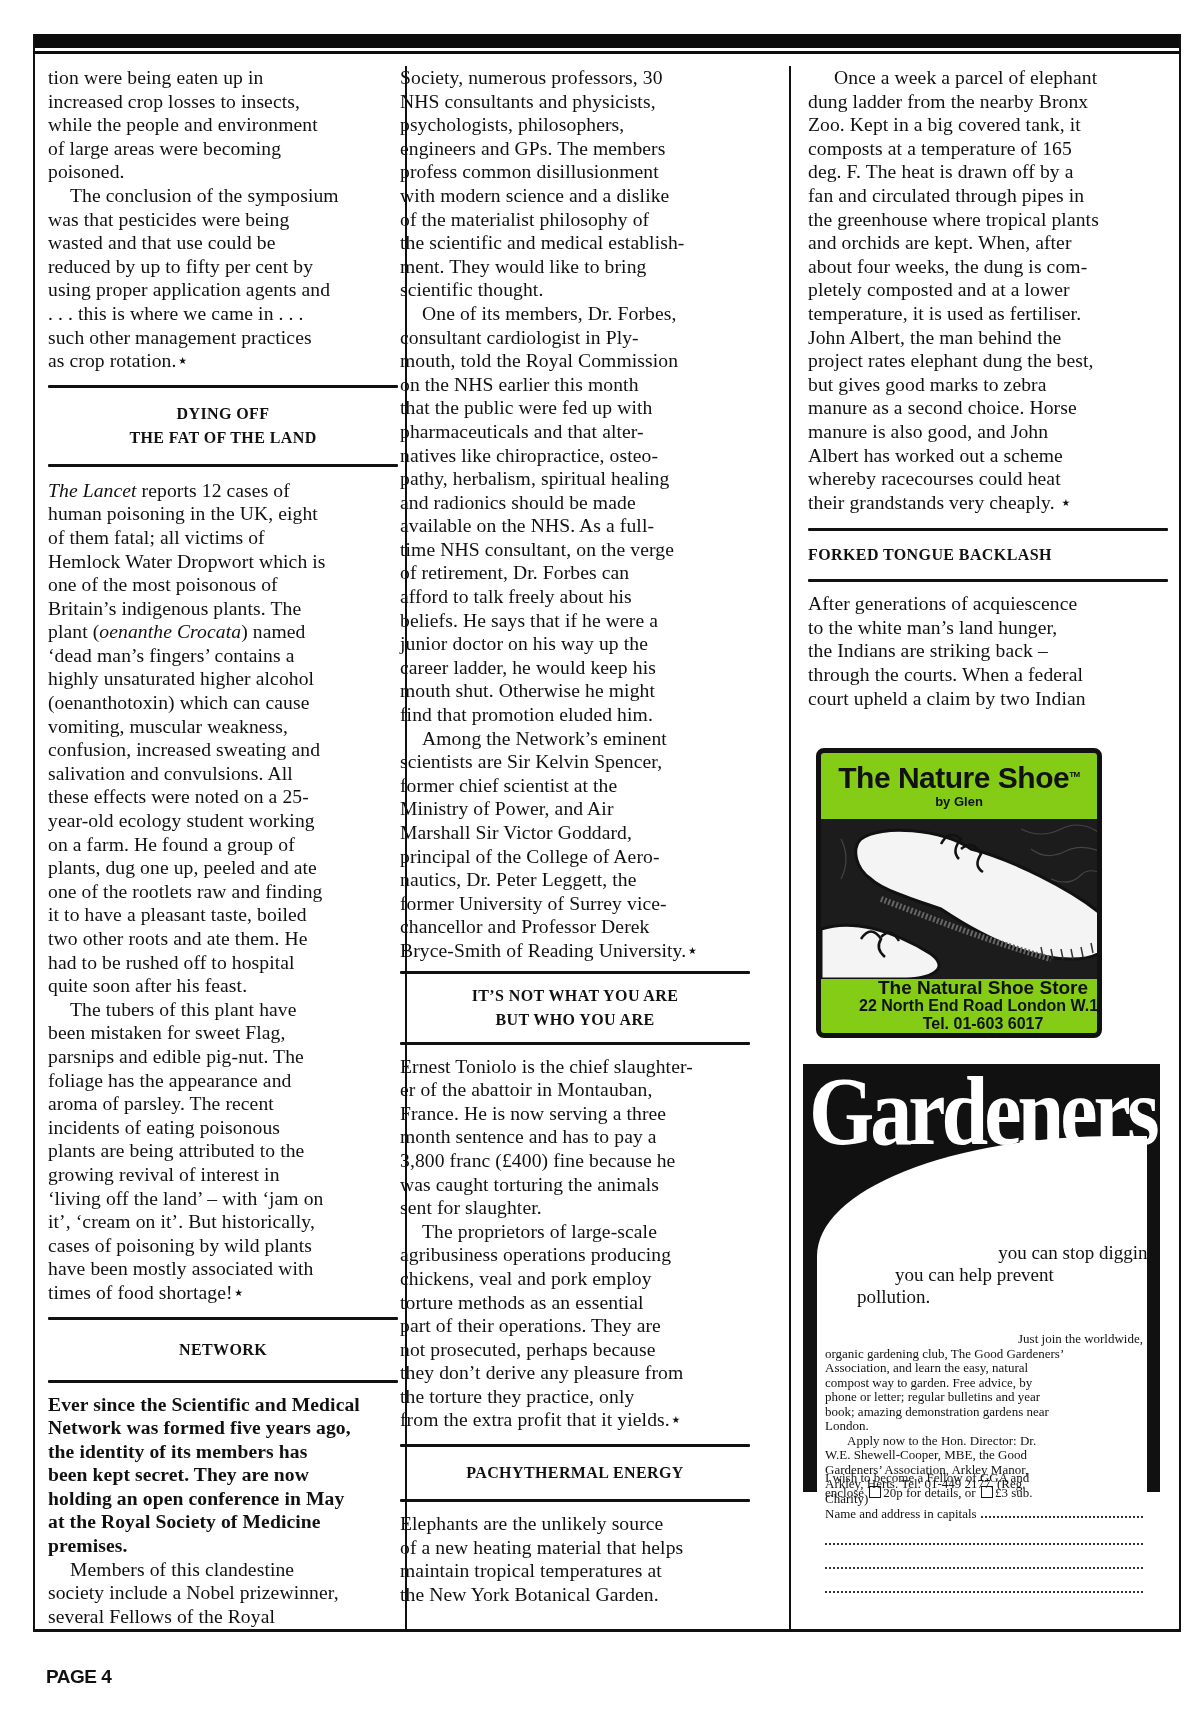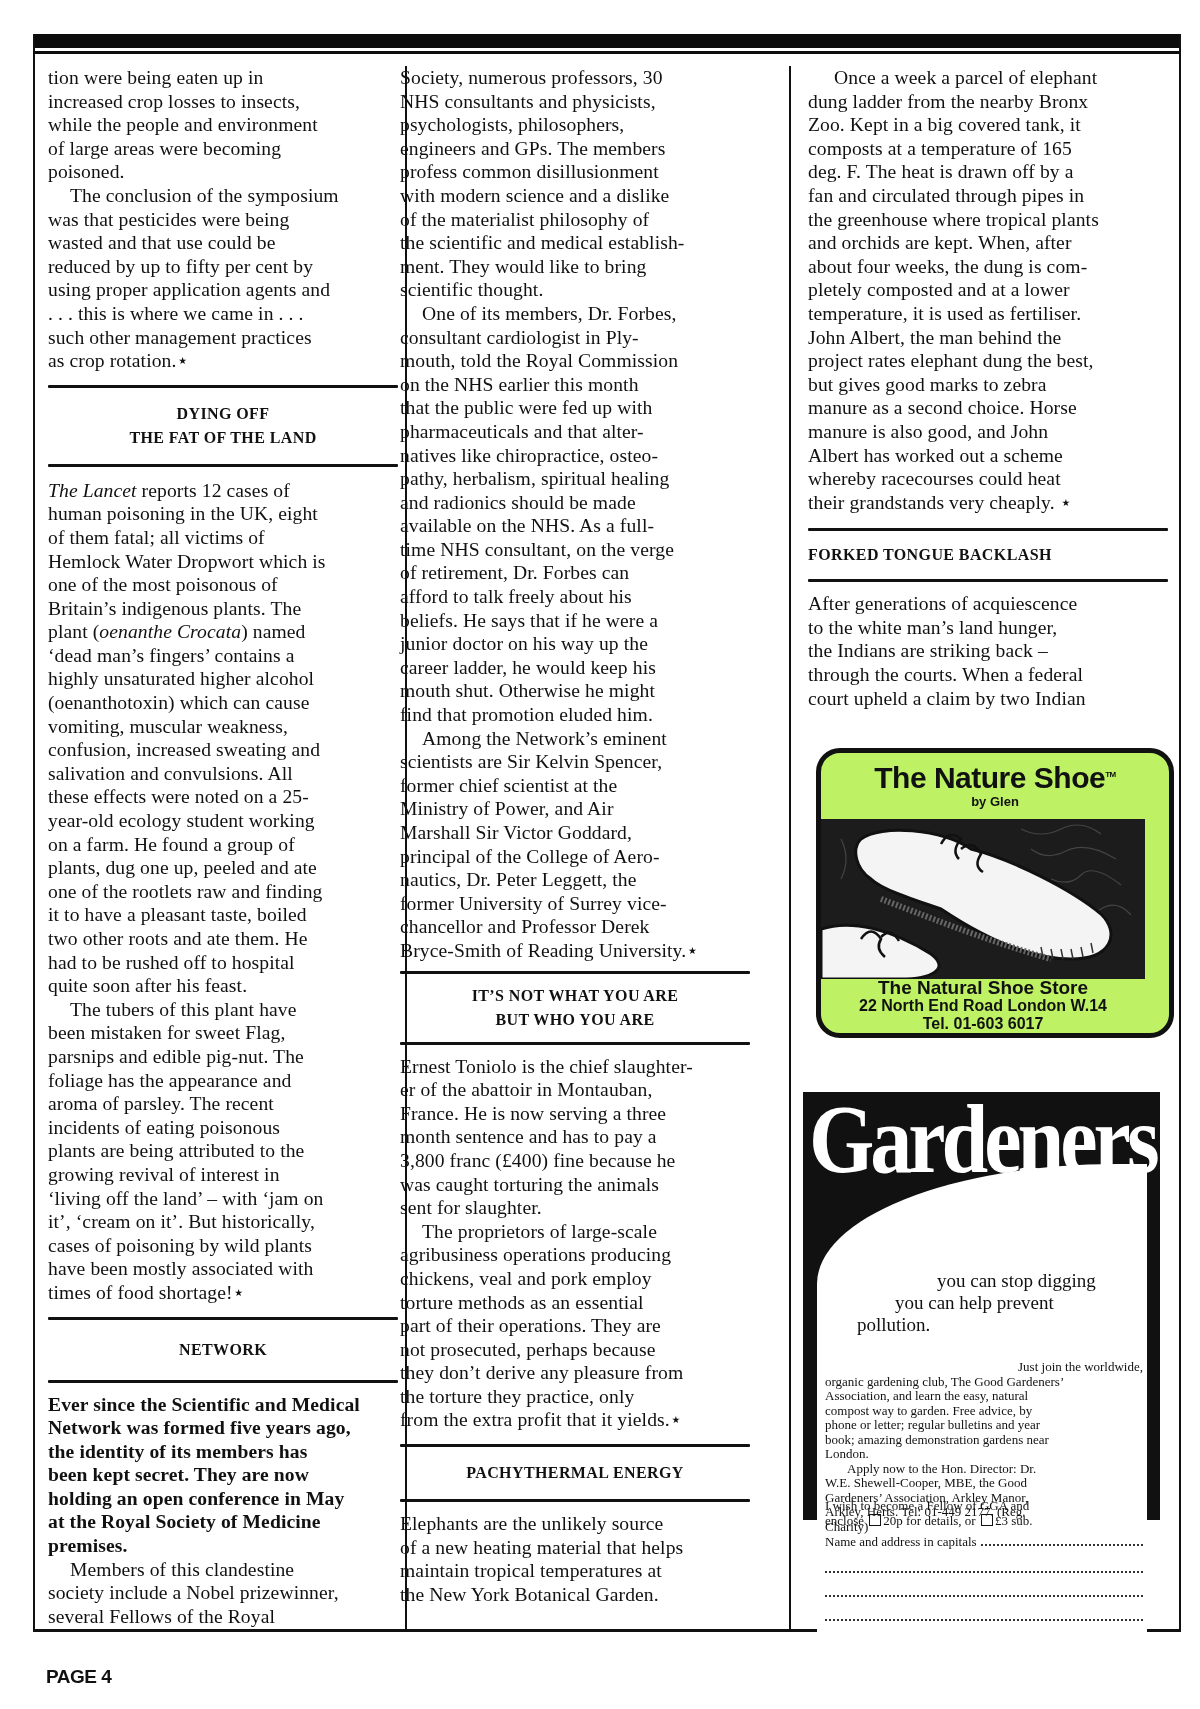--- a/index.html
+++ b/index.html
@@ -16,36 +16,36 @@
   .vrule { position: absolute; width: 2px; background: #111; }
   p { margin: 0; }
   .hrule { height: 3px; background: #111; margin: 9px 0 8px 0; border-radius: 1px; }
   .headline { font-weight: bold; text-align: center; font-size: 16px; line-height: 24px; letter-spacing: 0.4px; margin: 14px 0 14px 0; }
   .headline.left { text-align: left; }
   .bold-body { font-weight: bold; }
   .line { display: block; white-space: nowrap; }
   .page-label { position: absolute; left: 46px; top: 1666px; font-family: "Liberation Sans", sans-serif; font-weight: bold; font-size: 19px; letter-spacing: -0.5px; }
 
   
-  .shoe-ad { position: absolute; left: 816px; top: 748px; width: 358px; height: 290px; border: 5px solid #111; border-radius: 24px; box-sizing: border-box; overflow: hidden; background: #bef264; }
+  .shoe-ad { position: absolute; left: 816px; top: 748px; width: 286px; height: 290px; border: 5px solid #111; border-radius: 8px; box-sizing: border-box; overflow: hidden; background: #84cc16; }
   .shoe-title { font-family: "Liberation Sans", sans-serif; font-weight: bold; font-size: 30px; text-align: center; margin-top: 8px; letter-spacing: -0.5px; }
   .shoe-title sup { font-size: 8px; }
   .shoe-by { font-family: "Liberation Sans", sans-serif; font-weight: bold; font-size: 13px; text-align: center; margin-top: -1px; }
   .shoe-art { position: absolute; left: 0; top: 66px; width: 324px; height: 160px; background: #1a1a1a; }
   .shoe-foot { position: absolute; left: 0; top: 226px; width: 324px; text-align: center; font-family: "Liberation Sans", sans-serif; font-weight: bold; line-height: 18px; }
   .shoe-foot .s1 { font-size: 19px; font-weight: bold; }
   .shoe-foot .s2 { font-size: 16px; }
   .shoe-foot .s3 { font-size: 16px; }
 
   
-  .garden-ad { position: absolute; left: 803px; top: 1092px; width: 357px; height: 428px; background: #111; box-sizing: border-box; }
+  .garden-ad { position: absolute; left: 803px; top: 1064px; width: 357px; height: 428px; background: #111; box-sizing: border-box; }
   .garden-inner { position: absolute; left: 14px; top: 72px; width: 330px; height: 490px; background: #fff; border-top-left-radius: 300px 120px; }
   .garden-title { position: absolute; left: 6px; top: -4px; font-family: "Liberation Serif", serif; font-weight: bold; color: #fff; font-size: 84px; letter-spacing: -4px; transform: scaleY(1.15); transform-origin: top left; line-height: 90px; }
   .garden-tag { position: absolute; left: 0; top: 106px; width: 340px; font-size: 19px; line-height: 22px; }
-  .garden-tag .t1 { display: block; padding-left: 120px; }
+  .garden-tag .t1 { display: block; padding-left: 120px; text-align: right; }
   .garden-tag .t2 { display: block; padding-left: 78px; }
   .garden-tag .t3 { display: block; padding-left: 40px; }
   .garden-body { position: absolute; left: 8px; top: 196px; width: 318px; font-size: 13px; line-height: 14.5px; }
   .garden-body .r { text-align: right; display: block; }
   .garden-form { position: absolute; left: 8px; top: 334px; width: 318px; font-size: 13px; line-height: 15px; }
   .dots { display: block; border-bottom: 2px dotted #333; height: 20px; margin-top: 2px; }
   .cb { display: inline-block; width: 10px; height: 10px; border: 1px solid #111; vertical-align: -1px; margin: 0 2px; }
 </style>
 </head>
 <body>

